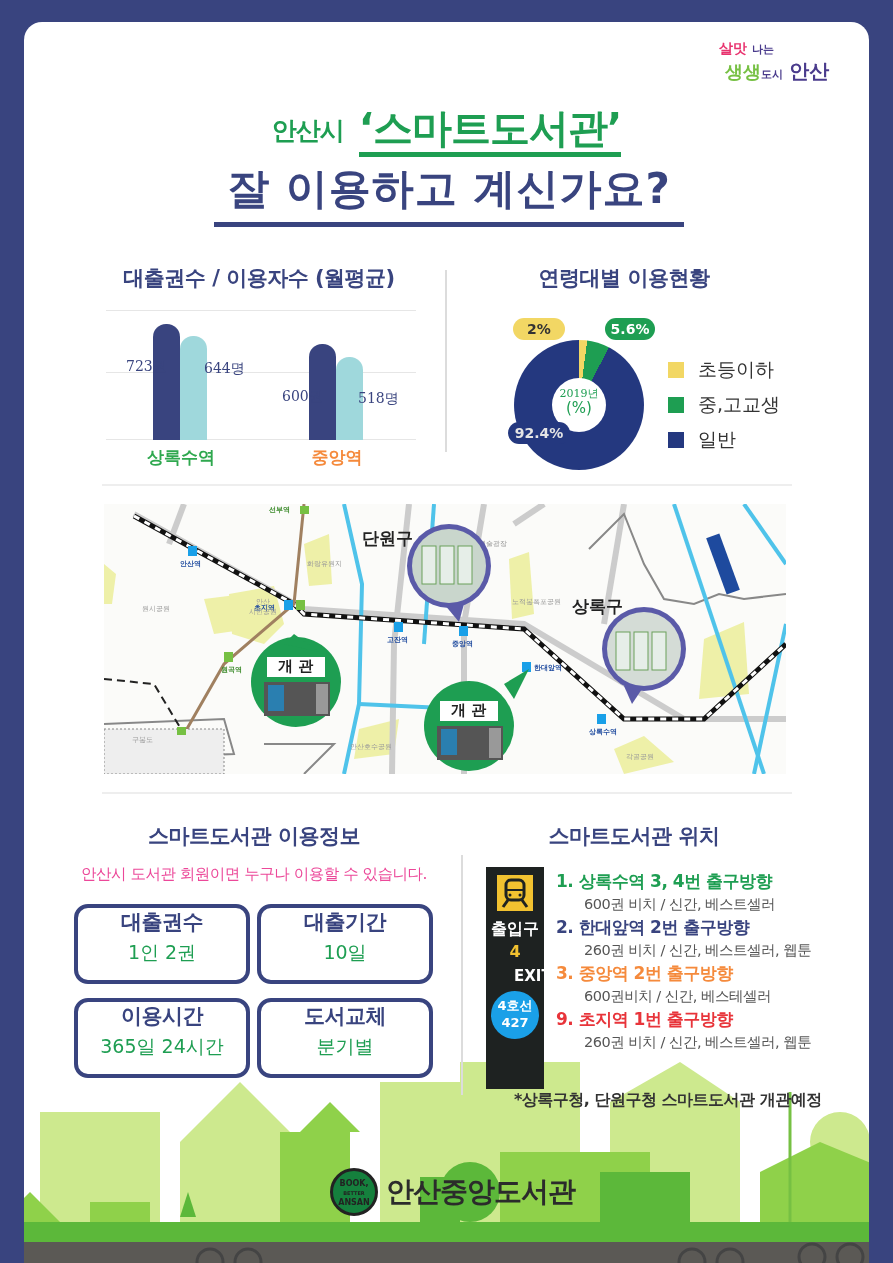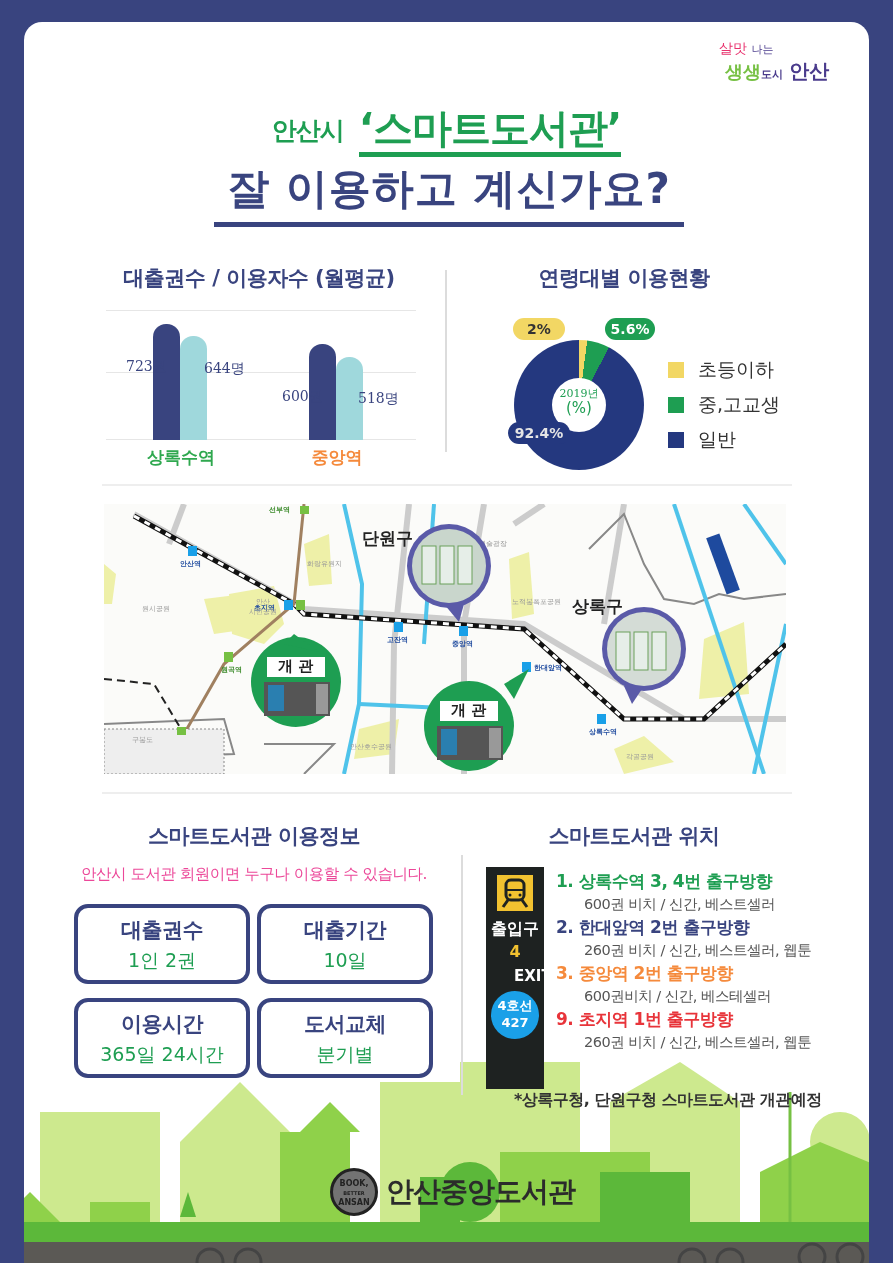--- a/index.html
+++ b/index.html
@@ -2,21 +2,21 @@
 <html><head>
 <meta charset="utf-8">
 <style>
   * { box-sizing: border-box; margin: 0; padding: 0; }
   html, body { width: 893px; height: 1263px; overflow: hidden; }
   body { background: #39447f; font-family: "DejaVu Sans", "Liberation Sans", sans-serif; position: relative; }
   .card { position: absolute; left: 24px; top: 22px; width: 845px; height: 1241px; background: #ffffff; border-radius: 18px 18px 0 0; overflow: hidden; }
 
   
   .slogan { position: absolute; right: 22px; top: 14px; width: 140px; height: 60px; }
-  .slogan .l1 { position: absolute; left: 12px; top: 4px; font-size: 14px; font-weight: normal; }
+  .slogan .l1 { position: absolute; left: 12px; top: 4px; font-size: 14px; font-weight: bold; }
   .slogan .l1 .a { color: #e8326e; }
   .slogan .l1 .b { color: #4a3b8c; font-size: 11px; }
   .slogan .l2 { position: absolute; left: 18px; top: 22px; font-size: 18px; font-weight: bold; }
   .slogan .l2 .g { color: #76c043; }
   .slogan .l2 .s { color: #4a3b8c; font-size: 11px; }
   .slogan .l2 .p { color: #4a3b8c; font-size: 20px; }
 
   .title1 { position: absolute; left: 0; top: 82px; width: 845px; text-align: center; }
   .title1 .small { color: #1e9e52; font-size: 25px; font-weight: bold; vertical-align: middle; margin-right: 10px; letter-spacing: -1px; }
   .title1 .big { color: #1e9e52; font-size: 40px; font-weight: bold; letter-spacing: -1px; display: inline-block; border-bottom: 5px solid #1e9e52; padding-bottom: 0; line-height: 48px; vertical-align: middle; }
@@ -47,39 +47,39 @@
   .legend-item { display: flex; align-items: center; height: 35px; }
   .legend-swatch { width: 16px; height: 16px; margin-right: 14px; }
   .legend-label { font-size: 19px; color: #333; }
 
   
   .map { position: absolute; left: 80px; top: 482px; width: 682px; height: 270px; background: #fbfbf9; overflow: hidden; }
 
   
   .info-sub { position: absolute; left: 30px; top: 842px; width: 400px; text-align: center; color: #ec4899; font-size: 15.5px; letter-spacing: -0.5px; }
   .info-box { position: absolute; width: 176px; height: 80px; border: 4px solid #39447f; border-radius: 14px; background: rgba(255,255,255,0.6); text-align: center; }
-  .info-box .k { display: block; color: #39447f; font-size: 21px; font-weight: bold; margin-top: 8px; letter-spacing: -0.5px; }
+  .info-box .k { display: block; color: #39447f; font-size: 21px; font-weight: bold; letter-spacing: -0.5px; }
   .info-box .v { display: block; color: #1e9e52; font-size: 19px; margin-top: 4px; }
 
   
   .exit-sign { position: absolute; left: 462px; top: 845px; width: 58px; height: 222px; background: #1e2221; color: #fff; text-align: center; }
   .exit-icon { width: 36px; height: 36px; background: #f2c230; margin: 8px auto 0; position: relative; }
   .exit-sign .t1 { display: block; font-size: 16px; font-weight: bold; margin-top: 8px; }
   .exit-sign .t2 { display: block; font-size: 16px; font-weight: bold; color: #f2c230; margin-top: 2px; }
   .exit-sign .t3 { display: block; font-size: 15px; font-weight: bold; margin-top: 6px; margin-left: 28px; }
   .exit-circle { width: 48px; height: 48px; border-radius: 50%; background: #1aa0e8; margin: 6px auto 0; font-size: 13px; font-weight: bold; line-height: 17px; padding-top: 6px; }
   .loc-list { position: absolute; left: 532px; top: 848px; width: 310px; }
   .loc-title { font-size: 17px; font-weight: bold; letter-spacing: -0.5px; line-height: 22px; }
   .loc-detail { font-size: 14.5px; color: #555; padding-left: 28px; line-height: 24px; letter-spacing: -0.5px; }
   .loc-note { position: absolute; left: 490px; top: 1068px; font-size: 16px; font-weight: bold; color: #333; letter-spacing: -0.5px; z-index: 3; }
 
   
   .scenery { position: absolute; left: 0; top: 1000px; width: 893px; height: 263px; z-index: 1; pointer-events: none; }
   .footer-logo { position: absolute; left: 330px; top: 1170px; display: flex; align-items: center; z-index: 4; }
-  .book-bubble { width: 48px; height: 48px; border-radius: 50%; background: #737373; border: 3px solid #222; font-size: 8px; font-weight: bold; text-align: center; line-height: 9px; padding-top: 8px; color: #222; }
+  .book-bubble { width: 48px; height: 48px; border-radius: 50%; background: #15803d; border: 3px solid #222; font-size: 8px; font-weight: bold; text-align: center; line-height: 9px; padding-top: 8px; color: #222; }
   .footer-name { font-size: 28px; font-weight: bold; color: #2b2b2b; margin-left: 8px; letter-spacing: -1px; }
   .above { position: absolute; z-index: 2; }
 </style>
 </head>
 <body>
 
 <div class="card">
 
   <div class="slogan">
     <div class="l1"><span class="a">살맛</span> <span class="b">나는</span></div>

